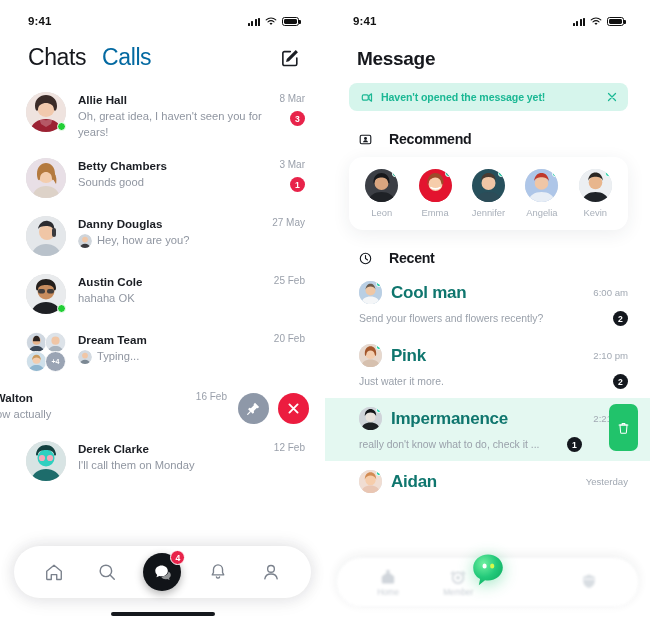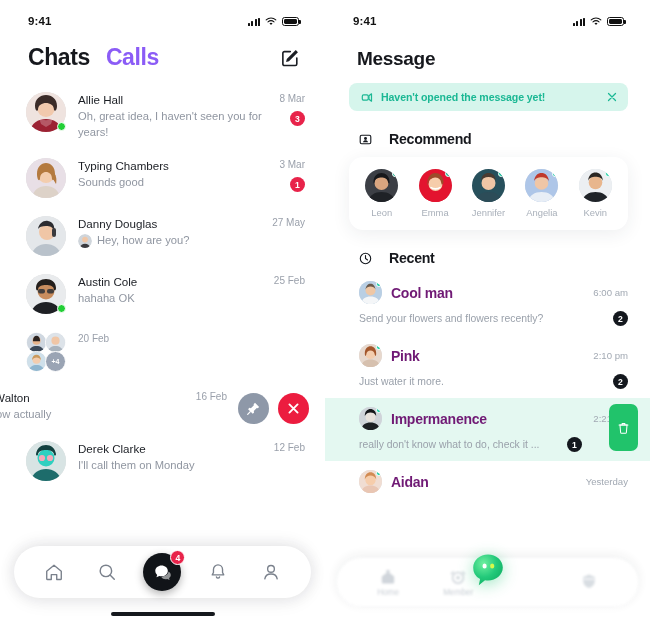--- a/index.html
+++ b/index.html
@@ -36,23 +36,23 @@
     content:""; position:absolute; right:-3px; top:2.6px; width:1.6px; height:3.6px;
     background:#111; border-radius:0 1px 1px 0;
   }
   .sb-batt i { position:absolute; left:1px; top:1px; bottom:1px; width:12.5px; background:#111; border-radius:1.4px; display:block; }
 
   
   .l-header {
     display:flex; align-items:center; padding: 14px 24px 0 28px;
   }
   .l-tabs { display:flex; align-items: baseline; gap: 16px; flex:1; }
-  .l-tab { font-size: 23px; font-weight: 700; letter-spacing:-.4px; }
+  .l-tab { font-size: 23px; font-weight: 400; letter-spacing:-.4px; }
   .l-tab.active { color: #16181d; }
-  .l-tab.inactive { color: #8b5cf6; }
+  .l-tab.inactive { color: #0369a1; }
   .compose-btn {
     width: 22px; height: 22px; display:flex; align-items:center; justify-content:center;
     cursor: pointer;
   }
 
   
   .chat-list { padding: 12px 0 0 0; position: relative; }
   .chat-row {
     display:flex; align-items:flex-start; padding: 9px 20px 9px 26px;
     position: relative; min-height: 48px;
@@ -61,21 +61,21 @@
   .avatar {
     width: 40px; height: 40px; border-radius: 50%; overflow:hidden;
     position:relative; background:#ddd;
   }
   .avatar svg { display:block; width:100%; height:100%; }
   .dot-online {
     position:absolute; right: 0px; bottom: 1px; width: 9px; height: 9px;
     border-radius: 50%; background: #22cf35; border: 1.6px solid #fff;
   }
   .row-main { flex: 1 1 auto; min-width: 0; padding-right: 8px; }
-  .row-name { font-size: 11.6px; font-weight: 400; color:#1b1e24; line-height: 15px; }
+  .row-name { font-size: 11.6px; font-weight: 700; color:#1b1e24; line-height: 15px; }
   .row-msg {
     font-size: 11.2px; color: #9096a1; line-height: 15.5px; margin-top: 2px;
     display:flex; align-items:flex-start; gap:5px;
   }
   .row-msg-text { display:inline; }
   .mini-av { width:14px; height:14px; border-radius:50%; overflow:hidden; flex:0 0 auto; margin-top:1px; }
   .mini-av svg{display:block;width:100%;height:100%}
   .row-right { flex:0 0 auto; display:flex; flex-direction:column; align-items:flex-end; gap:7px; padding-top:1px; }
   .row-time { font-size: 10px; color: #9aa0ab; white-space:nowrap; }
   .badge-red {
@@ -157,21 +157,21 @@
   .rec-name { font-size: 9.4px; color:#a9b0ba; white-space:nowrap; }
 
   .recent-list { margin-top: 6px; }
   .rrow { padding: 9px 22px 9px 34px; position:relative; }
   .rrow.active { background:#e4f8f1; }
   .rrow-top { display:flex; align-items:center; gap: 9px; }
   .rrow-av { width: 23px; height:23px; border-radius:50%; overflow:hidden; position:relative; flex:0 0 auto; background:#d9dee6; }
   .rrow-av svg{display:block;width:100%;height:100%}
   .rrow-dot { position:absolute; right:0; top:0; width:5.6px;height:5.6px;border-radius:50%;
               background:#1bd1a5; border:1.2px solid #fff; }
-  .rrow-name { flex:1; font-size: 14px; font-weight: 800; color:#701a75; letter-spacing:-.25px; }
+  .rrow-name { flex:1; font-size: 17px; font-weight: 800; color:#0f766e; letter-spacing:-.25px; }
   .rrow-time { font-size: 9.6px; color:#a2a9b3; white-space:nowrap; }
   .rrow-bottom { display:flex; align-items:center; margin-top: 7px; padding-left: 0px; }
   .rrow-msg { flex:1; font-size: 10.4px; color:#9aa1ab; }
   .badge-dark {
     min-width: 15px; height:15px; padding:0 4px; border-radius:8px; background:#14181e;
     color:#fff; font-size:8.6px; font-weight:700; display:flex; align-items:center; justify-content:center;
   }
   .trash-action {
     position:absolute; right: 12px; top: 6px; width: 29px; height: 47px;
     background:#21c36b; border-radius: 7px; display:flex; align-items:center; justify-content:center;
@@ -271,21 +271,21 @@
             <svg viewBox="0 0 40 40">
                 <rect width="40" height="40" fill="#e8dfe6"></rect>
               <circle cx="20" cy="17" r="8" fill="#f3cdae"></circle>
               <path d="M6 40c1-8 7-12 14-12s13 4 14 12z" fill="#ddd2c8"></path>
               <path d="M11 16c0-7 4-11 9-11s9 4 9 11c0 5-2 8-3 5 0-5-3-7-6-7s-6 2-6 7c-1 3-3 0-3-5z" fill="#b47a3f"></path>
               <path d="M27 14c3 2 4 7 3 12l-3-5z" fill="#b47a3f"></path>
             </svg>
           </div>
         </div>
         <div class="row-main">
-          <div class="row-name">Typing Chambers</div>
+          <div class="row-name">Betty Chambers</div>
           <div class="row-msg">
             <span class="row-msg-text">Sounds good</span>
           </div>
         </div>
         <div class="row-right">
           <div class="row-time">3 Mar</div>
           <div class="badge-red">1</div>
         </div>
       </div>
 
@@ -366,20 +366,33 @@
               <svg viewBox="0 0 21 21">
                   <rect width="21" height="21" fill="#cfe0ea"></rect>
                 <circle cx="10.5" cy="8.5" r="4.5" fill="#f3cdae"></circle>
                 <path d="M2 21c.8-4.5 4.2-6.5 8.5-6.5S18.2 16.5 19 21z" fill="#8fb6cf"></path>
                 <path d="M5.5 9c.5-5 3-6 5-6s4.5 1 5 6c-1-2-3-3-5-3s-4 1-5 3z" fill="#c99a5e"></path>
                 </svg>
             </span>
             <span class="g g4">+4</span>
           </div>
         </div>
+        <div class="row-main">
+          <div class="row-name">Dream Team</div>
+          <div class="row-msg">
+            <span class="mini-av">
+              <svg viewBox="0 0 14 14">
+                  <circle cx="7" cy="7" r="7" fill="#d3dae1"></circle>
+                <circle cx="7" cy="5.6" r="2.9" fill="#f0c6a6"></circle>
+                <path d="M1.8 14c.6-3 2.8-4.3 5.2-4.3s4.6 1.3 5.2 4.3z" fill="#7b8893"></path>
+                </svg>
+            </span>
+            <span class="row-msg-text">Typing...</span>
+          </div>
+        </div>
         <div class="row-right">
           <div class="row-time">20 Feb</div>
         </div>
       </div>
 
       <div class="chat-row swiped">
         <div class="row-inner">
           <div class="row-main">
             <div class="row-name">ne Walton</div>
             <div class="row-msg">

